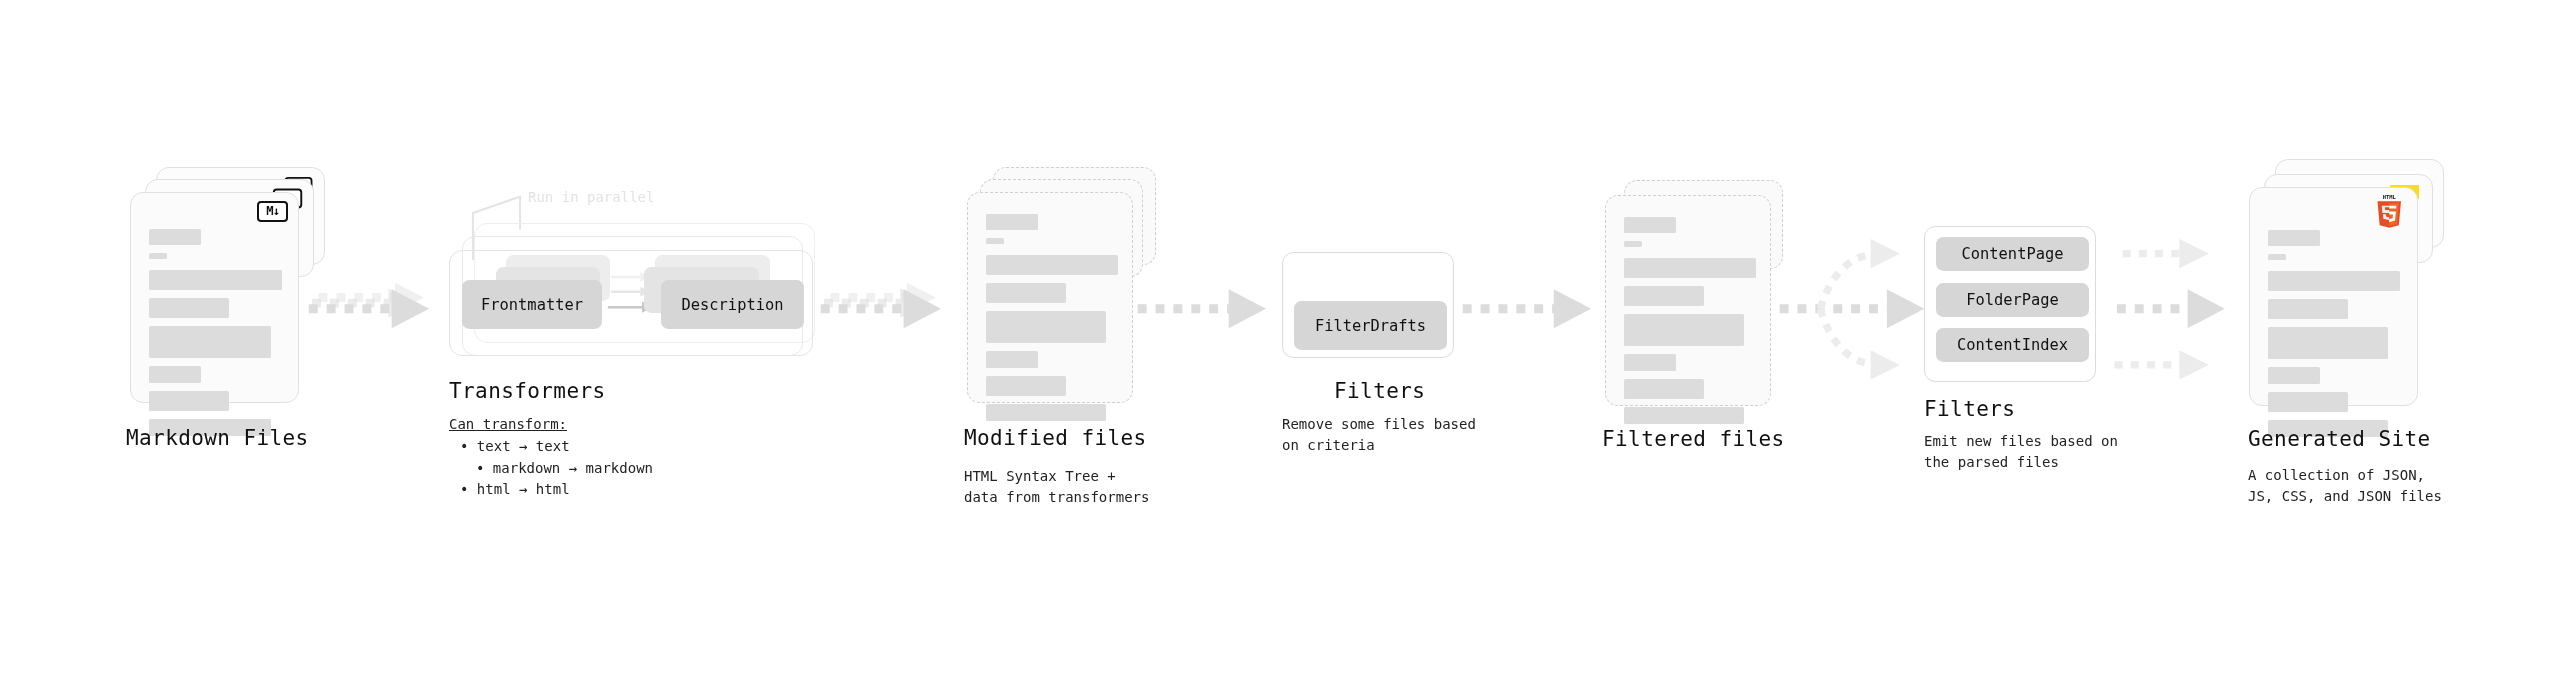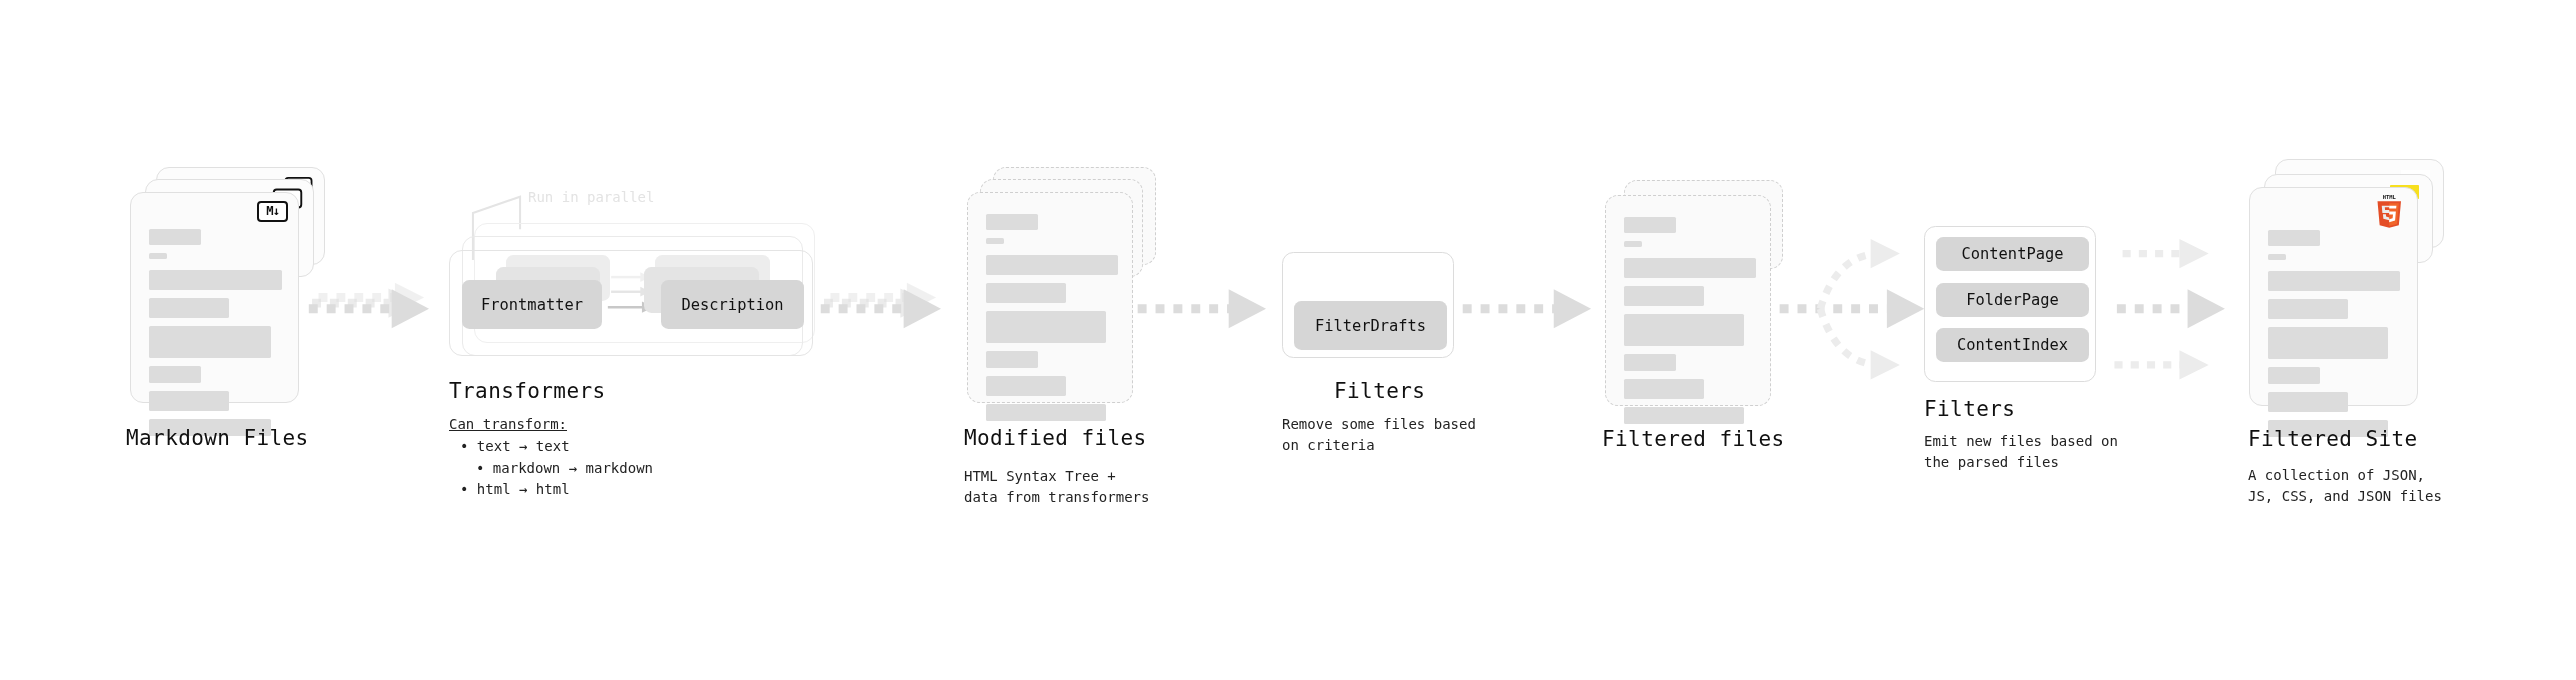--- a/index.html
+++ b/index.html
@@ -305,19 +305,19 @@
         <div class="bar" style="width:52px;height:16.3px;"></div>
         <div class="bar" style="width:18px;height:5.7px;margin-bottom:11.4px;"></div>
         <div class="bar" style="width:132px;height:19.5px;"></div>
         <div class="bar" style="width:80px;height:19.5px;"></div>
         <div class="bar" style="width:120px;height:32.5px;"></div>
         <div class="bar" style="width:52px;height:17px;"></div>
         <div class="bar" style="width:80px;height:19.5px;"></div>
         <div class="bar" style="width:120px;height:17px;"></div>
       </div>
     </div>
-    <div class="title" style="left:2248px; top:427px;">Filtered Site</div>
+    <div class="title" style="left:2248px; top:427px;">Generated Site</div>
     <div class="subtitle" style="left:2248px; top:465px;">A collection of JSON,
 JS, CSS, and JSON files</div>
   </div>
 
 </div>
 
 
 </body></html>

